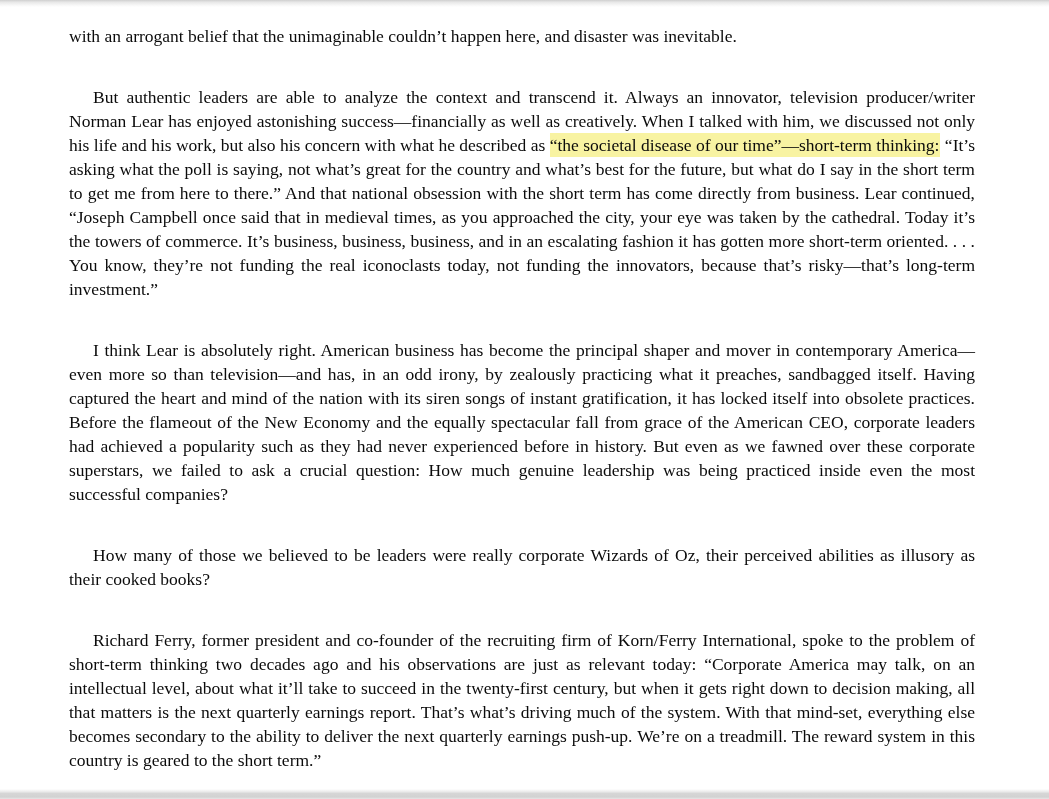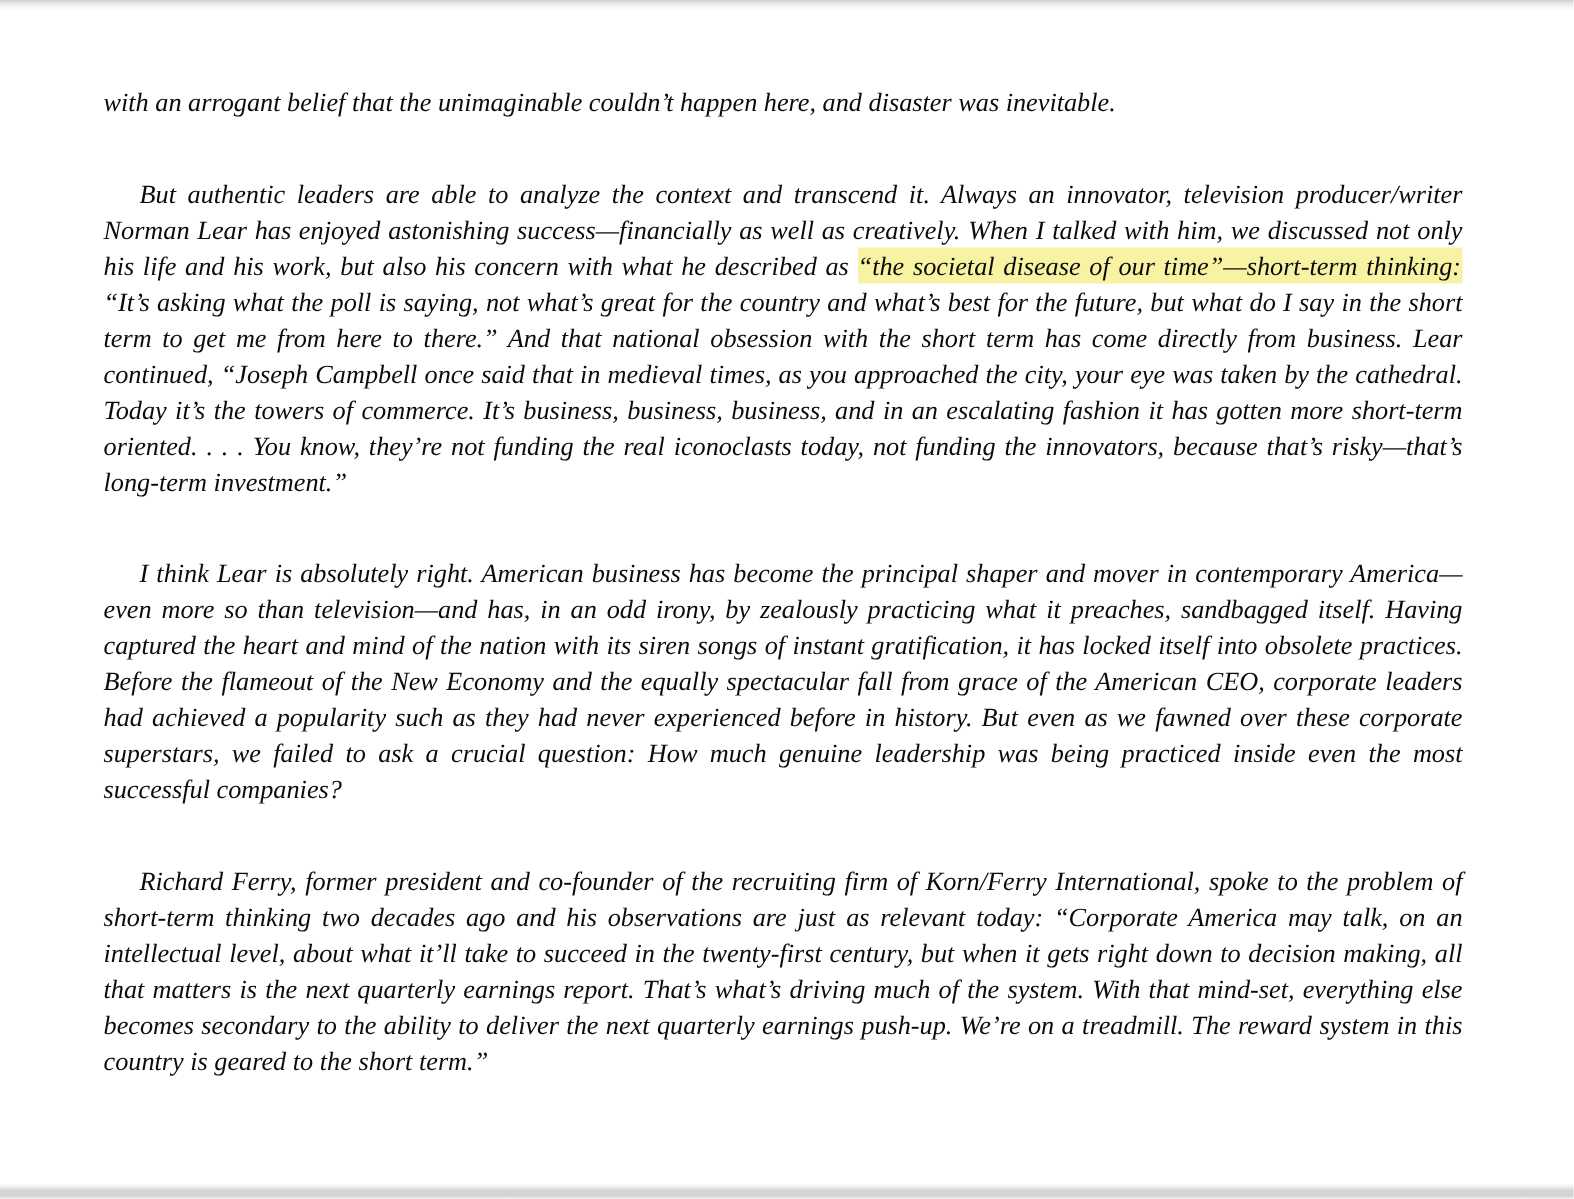--- a/index.html
+++ b/index.html
@@ -21,28 +21,27 @@
     background: linear-gradient(180deg, #cfcfcf 0%, #e7e7e7 30%, #f6f6f6 70%, #ffffff 100%);
   }
   .page-bottom-edge {
     position: absolute;
     bottom: 0; left: 0; right: 0;
     height: 10px;
     background: linear-gradient(180deg, #ffffff 0%, #ececec 25%, #d6d6d6 45%, #d2d2d2 80%, #e6e6e6 100%);
   }
   .book-page-text {
     position: absolute;
-    top: 56px;
+    top: 24px;
     left: 69px;
     width: 906px;
     color: #0b0b0b;
     font-size: 17.5px;
     line-height: 24px;
     text-align: justify;
-    font-style: italic;
   }
   .para {
     margin: 0;
   }
   .para.indent {
     text-indent: 24px;
     margin-top: 37px;
   }
   .gap-first { margin-top: 0; }
   .gap-small { margin-top: 16px; }
@@ -54,16 +53,17 @@
 </style>
 </head>
 <body style="background: rgb(255, 255, 255);">
 
 <div class="page-top-edge"></div>
 
 <div class="book-page-text" style="color: rgb(11, 11, 11);">
     <p class="para gap-first"><span>with an arrogant belief that the unimaginable couldn’t happen here, and disaster was inevitable.</span></p>
     <p class="para indent gap-small"><span>But authentic leaders are able to analyze the context and transcend it. Always an innovator, television producer/writer Norman Lear has enjoyed astonishing success—financially as well as creatively. When I talked with him, we discussed not only his life and his work, but also his concern with what he described as </span><span class="hl">“the societal disease of our time”—short-term thinking:</span><span> “It’s asking what the poll is saying, not what’s great for the country and what’s best for the future, but what do I say in the short term to get me from here to there.” And that national obsession with the short term has come directly from business. Lear continued, “Joseph Campbell once said that in medieval times, as you approached the city, your eye was taken by the cathedral. Today it’s the towers of commerce. It’s business, business, business, and in an escalating fashion it has gotten more short-term oriented. . . . You know, they’re not funding the real iconoclasts today, not funding the innovators, because that’s risky—that’s long-term investment.”</span></p>
     <p class="para indent gap-large"><span>I think Lear is absolutely right. American business has become the principal shaper and mover in contemporary America—even more so than television—and has, in an odd irony, by zealously practicing what it preaches, sandbagged itself. Having captured the heart and mind of the nation with its siren songs of instant gratification, it has locked itself into obsolete practices. Before the flameout of the New Economy and the equally spectacular fall from grace of the American CEO, corporate leaders had achieved a popularity such as they had never experienced before in history. But even as we fawned over these corporate superstars, we failed to ask a crucial question: How much genuine leadership was being practiced inside even the most successful companies?</span></p>
+    <p class="para indent gap-large"><span>How many of those we believed to be leaders were really corporate Wizards of Oz, their perceived abilities as illusory as their cooked books?</span></p>
     <p class="para indent gap-large"><span>Richard Ferry, former president and co-founder of the recruiting firm of Korn/Ferry International, spoke to the problem of short-term thinking two decades ago and his observations are just as relevant today: “Corporate America may talk, on an intellectual level, about what it’ll take to succeed in the twenty-first century, but when it gets right down to decision making, all that matters is the next quarterly earnings report. That’s what’s driving much of the system. With that mind-set, everything else becomes secondary to the ability to deliver the next quarterly earnings push-up. We’re on a treadmill. The reward system in this country is geared to the short term.”</span></p>
   </div>
 
 <div class="page-bottom-edge"></div>
 
 </body></html>

